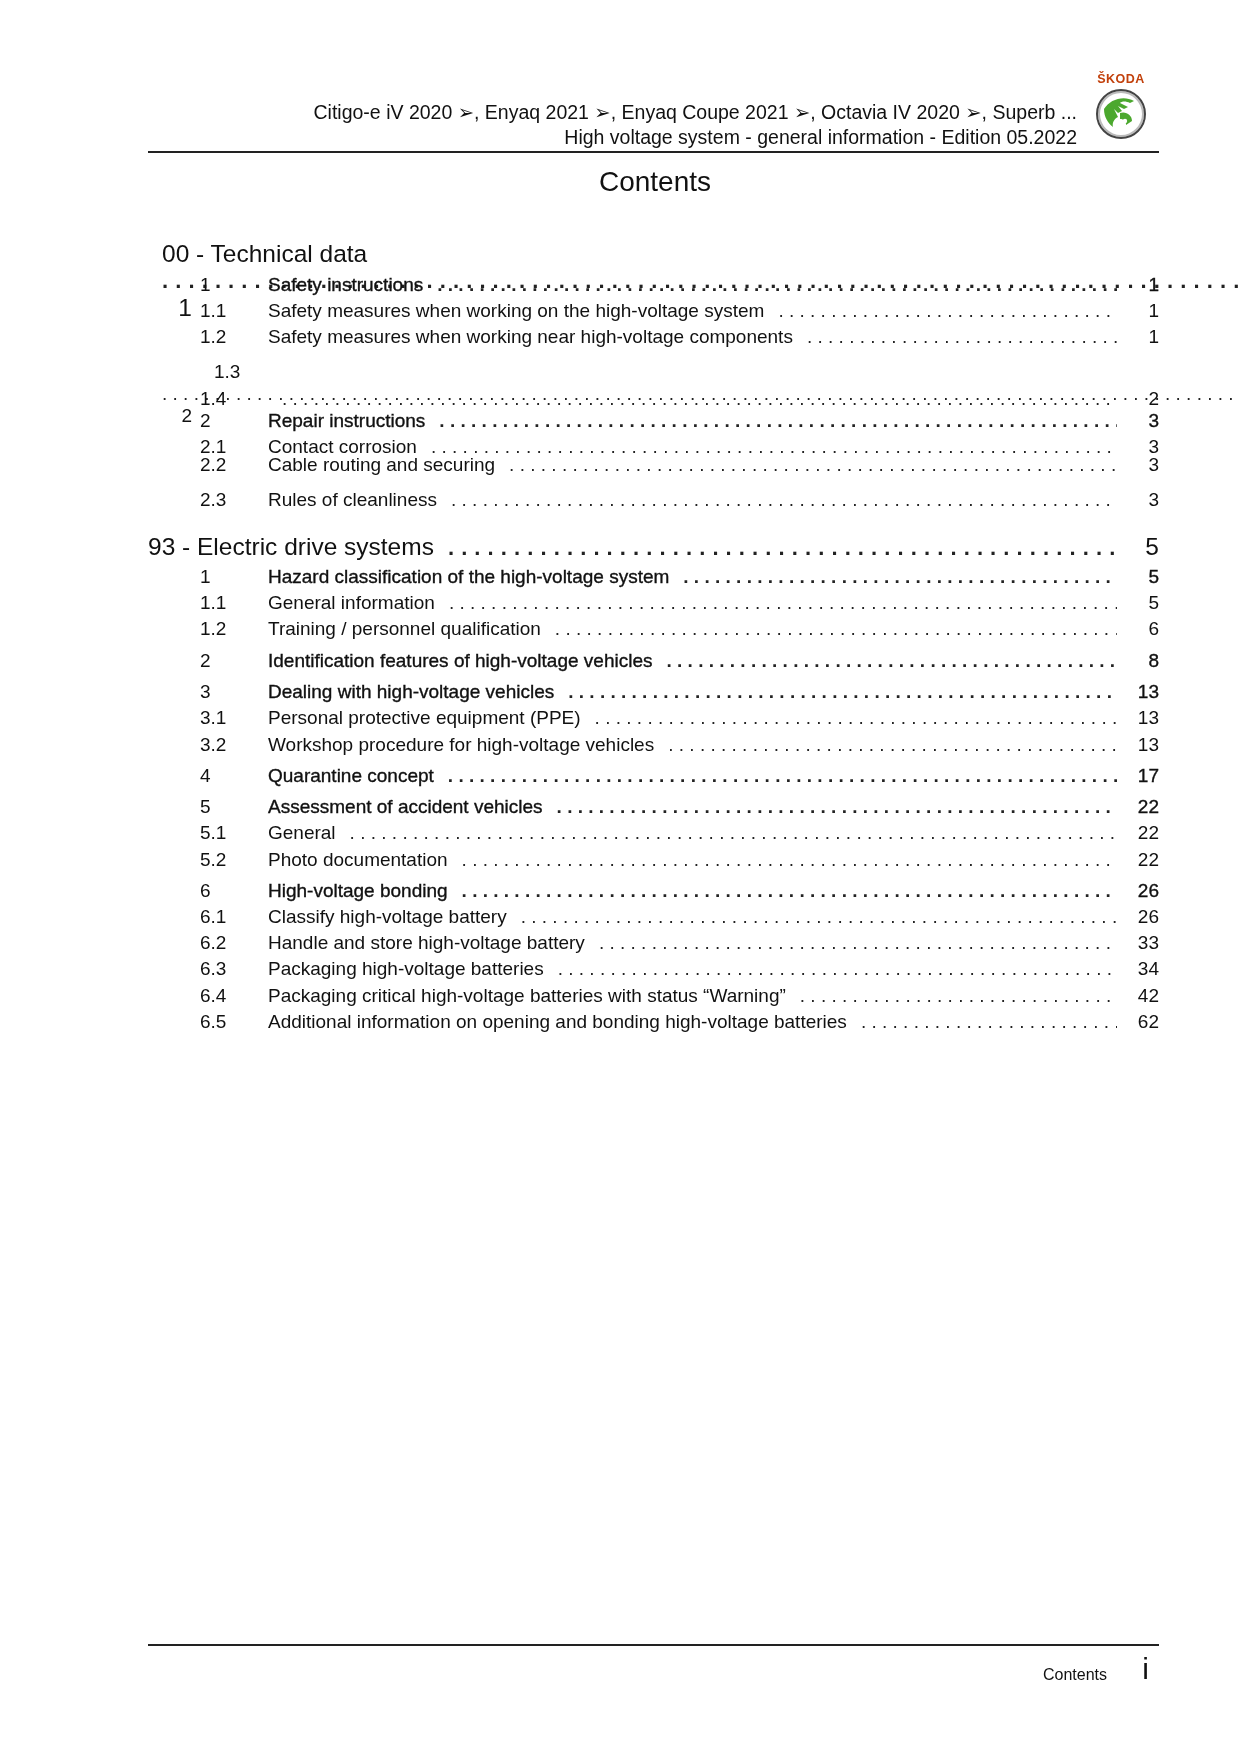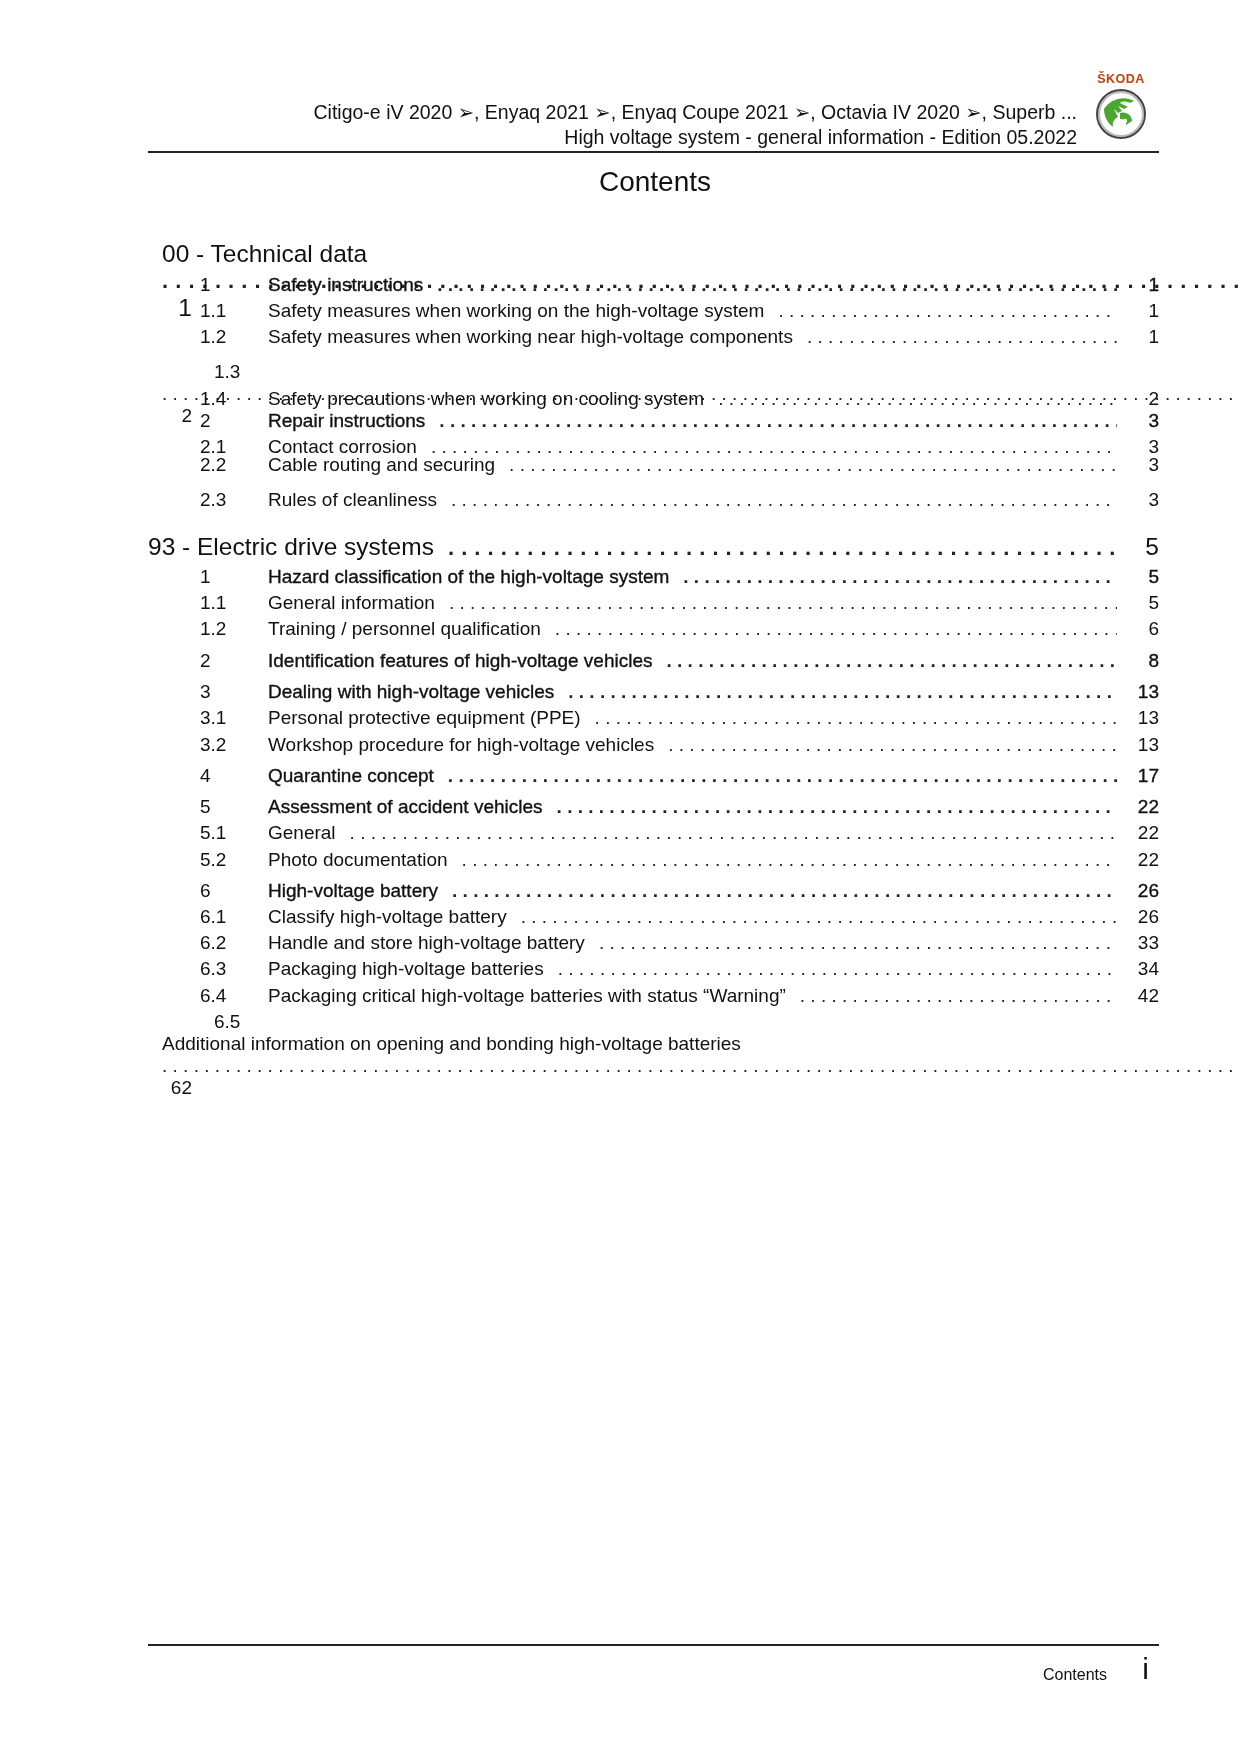--- a/index.html
+++ b/index.html
@@ -79,21 +79,20 @@
       <span class="dots"></span>
       <span class="pg">1</span>
     </div>
     <div class="row sec" style="top: 361px; flex-direction: column;">
       <span class="num">1.3</span>
       <span class="dots"></span>
       <span class="pg">2</span>
     </div>
     <div class="row sec" style="top: 388px;">
       <span class="num">1.4</span>
-      <span class="lbl">Safety precautions when working on cooling system</span>
       <span class="dots"></span>
       <span class="pg">2</span>
     </div>
     <div class="row sec bold" style="top: 410px;">
       <span class="num">2</span>
       <span class="lbl">Repair instructions</span>
       <span class="dots"></span>
       <span class="pg">3</span>
     </div>
     <div class="row sec" style="top: 436px;">
@@ -180,21 +179,21 @@
       <span class="pg">22</span>
     </div>
     <div class="row sec" style="top: 849px;">
       <span class="num">5.2</span>
       <span class="lbl">Photo documentation</span>
       <span class="dots"></span>
       <span class="pg">22</span>
     </div>
     <div class="row sec bold" style="top: 880px;">
       <span class="num">6</span>
-      <span class="lbl">High-voltage battery</span>
+      <span class="lbl">High-voltage bonding</span>
       <span class="dots"></span>
       <span class="pg">26</span>
     </div>
     <div class="row sec" style="top: 906px;">
       <span class="num">6.1</span>
       <span class="lbl">Classify high-voltage battery</span>
       <span class="dots"></span>
       <span class="pg">26</span>
     </div>
     <div class="row sec" style="top: 932px;">
@@ -208,21 +207,21 @@
       <span class="lbl">Packaging high-voltage batteries</span>
       <span class="dots"></span>
       <span class="pg">34</span>
     </div>
     <div class="row sec" style="top: 985px;">
       <span class="num">6.4</span>
       <span class="lbl">Packaging critical high-voltage batteries with status “Warning”</span>
       <span class="dots"></span>
       <span class="pg">42</span>
     </div>
-    <div class="row sec" style="top: 1011px; flex-direction: column;">
+    <div class="row sec" style="top: 1011px;">
       <span class="num">6.5</span>
       <span class="lbl">Additional information on opening and bonding high-voltage batteries</span>
       <span class="dots"></span>
       <span class="pg">62</span>
     </div>
   </div>
 
 <div id="bottom-rule" class="rule"></div>
 <div id="footer-label">Contents</div>
 <div id="footer-page">i</div>

